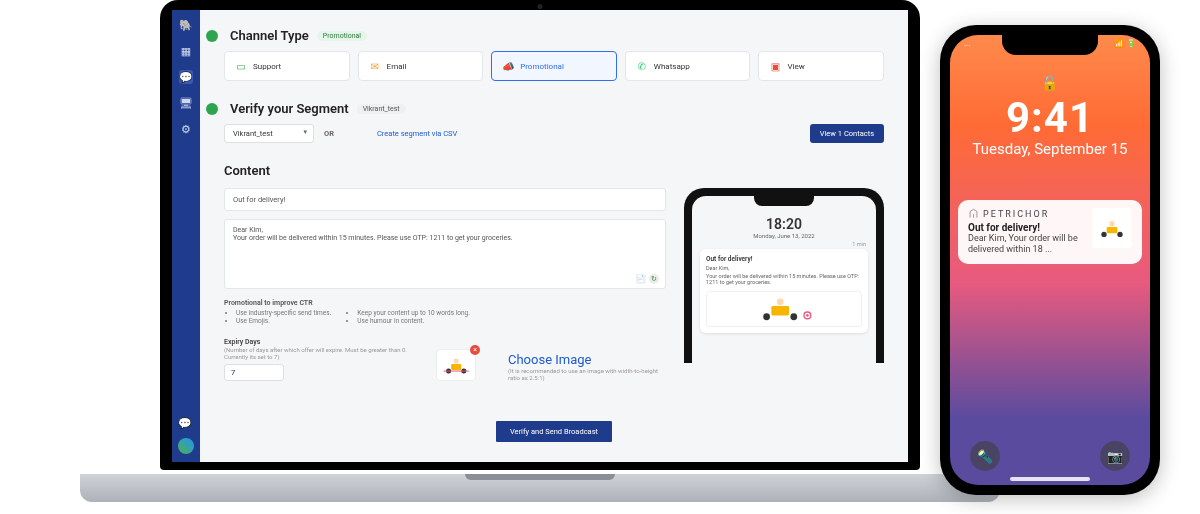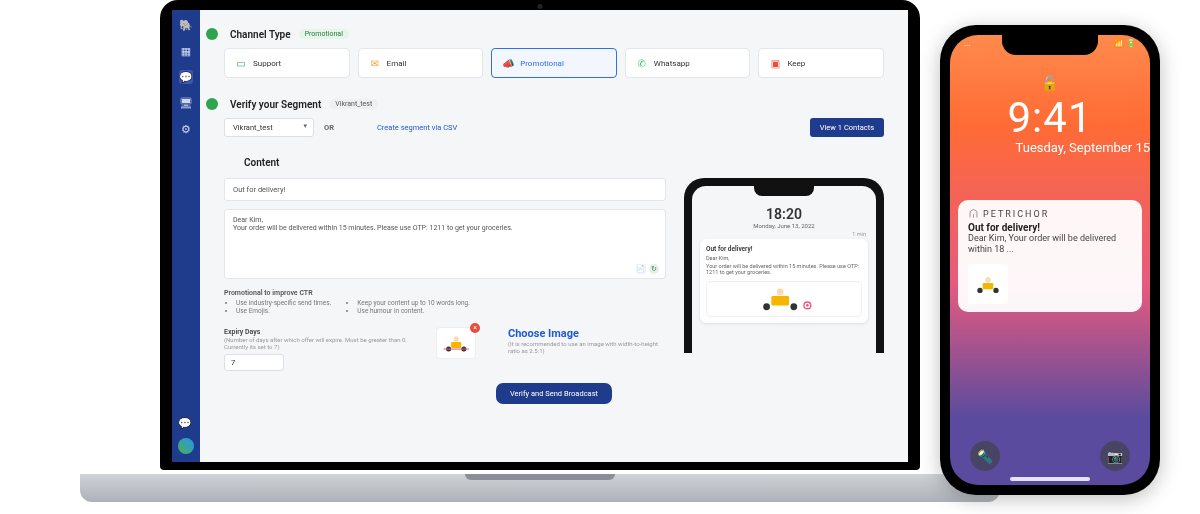--- a/index.html
+++ b/index.html
@@ -17,21 +17,21 @@
   .sidebar { width: 28px; background: #1f3b8c; display: flex; flex-direction: column; align-items: center; padding-top: 8px; gap: 12px; }
   .sidebar .ico { width: 14px; height: 14px; display: flex; align-items: center; justify-content: center; color: #cfd8f3; font-size: 11px; }
   .sidebar .ico.active { background: #3b58b8; border-radius: 3px; padding: 2px; }
   .sidebar-bottom { margin-top: auto; margin-bottom: 8px; }
   .avatar { width: 16px; height: 16px; border-radius: 50%; background: linear-gradient(45deg,#4caf50,#2196f3); }
 
   
   .main { flex: 1; background: #f5f6f8; overflow-y: auto; padding: 18px 24px 12px; font-size: 8px; color: #333; }
   .section-row { display: flex; align-items: center; gap: 8px; margin-bottom: 8px; }
   .green-dot { width: 12px; height: 12px; background: #2ea44f; border-radius: 50%; margin-left: -18px; margin-right: 4px; }
-  .section-title { font-weight: 600; font-size: 10px; color: #222; text-align: center; }
+  .section-title { font-weight: 600; font-size: 13px; color: #222; text-align: center; }
   .pill { background: #e6f5ea; color: #2c7a3e; font-size: 7px; padding: 1px 6px; border-radius: 8px; }
   .pill-gray { background: #eef0f2; color: #555; font-size: 7px; padding: 1px 6px; border-radius: 8px; }
 
   .channel-row { display: flex; gap: 8px; margin: 8px 0 20px; }
   .channel-card { flex: 1; background: #fff; border: 1px solid #e3e6ea; border-radius: 4px; padding: 8px 10px; display: flex; align-items: center; gap: 6px; cursor: pointer; font-size: 8px; }
   .channel-card.active { border-color: #2f6fed; background: #f2f7ff; color: #2f6fed; }
   .ch-ico { width: 12px; height: 12px; display: flex; align-items: center; justify-content: center; font-size: 10px; }
 
   .segment-row { display: flex; align-items: center; gap: 10px; margin-bottom: 20px; }
   .select { background: #fff; border: 1px solid #dcdfe4; border-radius: 3px; padding: 4px 20px 4px 8px; font-size: 7.5px; position: relative; min-width: 90px; }
@@ -46,58 +46,58 @@
   .textarea { background: #fff; border: 1px solid #e3e6ea; border-radius: 3px; padding: 6px 8px; font-size: 7px; color: #555; min-height: 70px; position: relative; }
   .textarea .editor-icons { position: absolute; bottom: 4px; right: 6px; display: flex; gap: 3px; }
   .ed-ico { width: 10px; height: 10px; background: #e8ede8; border-radius: 50%; display: flex; align-items: center; justify-content: center; font-size: 7px; color: #2c7a3e; }
   .ed-ico.doc { background: #eef3fb; color: #1f3b8c; border-radius: 2px; }
 
   .suggestions { margin-top: 10px; font-size: 6.5px; color: #777; }
   .sugg-cols { display: flex; gap: 14px; margin-top: 2px; }
   .sugg-cols ul { list-style: disc; padding-left: 12px; }
   .sugg-heading { font-size: 7px; color: #555; font-weight: 600; }
 
-  .image-row { display: flex; gap: 12px; margin-top: 12px; align-items: flex-start; }
+  .image-row { display: flex; gap: 12px; margin-top: 12px; align-items: flex-end; }
   .expiry-col { flex: 0 0 200px; }
   .expiry-col label { font-size: 7px; color: #444; font-weight: 600; }
   .expiry-col .hint { font-size: 6px; color: #999; }
   .expiry-input { margin-top: 4px; width: 60px; background: #fff; border: 1px solid #dcdfe4; border-radius: 3px; padding: 3px 6px; font-size: 7.5px; }
   .thumb-col { flex: 0 0 60px; position: relative; }
   .thumb { width: 40px; height: 32px; background: linear-gradient(#fff,#fff); border: 1px solid #eee; border-radius: 4px; display: flex; align-items: center; justify-content: center; }
   .thumb-x { position: absolute; top: -4px; right: 16px; width: 10px; height: 10px; background: #e74c3c; color: #fff; border-radius: 50%; font-size: 7px; display: flex; align-items: center; justify-content: center; }
   .choose-col { flex: 1; }
-  .choose-col .title { color: #1f5ad1; font-size: 11px; font-weight: bold; }
+  .choose-col .title { color: #1f5ad1; font-size: 13px; }
   .choose-col .hint { font-size: 6px; color: #999; }
 
   
   .preview-phone { flex: 0 0 200px; margin-left: 10px; background: #111; border-radius: 20px 20px 0 0; padding: 8px 8px 0; height: 175px; overflow: hidden; }
   .preview-inner { background: #f5f6f8; border-radius: 14px 14px 0 0; height: 100%; padding: 6px 8px; overflow: hidden; position: relative; }
   .preview-notch { position: absolute; top: 0; left: 50%; transform: translateX(-50%); width: 60px; height: 10px; background: #111; border-radius: 0 0 8px 8px; }
   .preview-time { text-align: center; font-size: 14px; font-weight: 600; margin-top: 14px; }
   .preview-date { text-align: center; font-size: 6px; color: #666; }
   .preview-card { background: #fff; border-radius: 6px; padding: 6px; margin-top: 10px; box-shadow: 0 1px 3px rgba(0,0,0,0.1); position: relative; }
   .pv-time { position: absolute; top: -8px; right: 2px; font-size: 5.5px; color: #999; }
   .pv-title { font-size: 6.5px; font-weight: 600; }
   .pv-body { font-size: 5.5px; color: #666; margin-top: 2px; }
   .pv-img { margin-top: 6px; width: 100%; height: 36px; background: #fff; border: 1px solid #f0f0f0; border-radius: 4px; display: flex; align-items: center; justify-content: center; }
 
   .schedule-row { display: flex; align-items: center; gap: 8px; margin-top: 18px; }
   .submit-row { display: flex; justify-content: center; margin-top: 12px; }
-  .btn-submit { background: #1f3b8c; color: #fff; font-size: 7.5px; padding: 6px 14px; border-radius: 7px; cursor: pointer; }
+  .btn-submit { background: #1f3b8c; color: #fff; font-size: 7.5px; padding: 6px 14px; border-radius: 1px; cursor: pointer; margin-top: 28px; }
 
   
   .iphone { position: absolute; right: 40px; top: 25px; width: 220px; height: 470px; background: #000; border-radius: 36px; padding: 10px; box-shadow: 0 4px 20px rgba(0,0,0,0.25); }
   .iphone-inner { width: 100%; height: 100%; border-radius: 28px; overflow: hidden; position: relative; background: linear-gradient(180deg, #ff8a4c 0%, #ff6b35 20%, #e85a7f 55%, #5b4b9e 85%); }
   .iphone-notch { position: absolute; top: 0; left: 50%; transform: translateX(-50%); width: 96px; height: 20px; background: #000; border-radius: 0 0 14px 14px; z-index: 5; }
   .iphone-status { position: absolute; top: 4px; width: 100%; display: flex; justify-content: space-between; padding: 0 14px; font-size: 8px; color: #fff; z-index: 4; }
   .lock-area { position: absolute; top: 40px; width: 100%; text-align: center; color: #fff; }
   .lock-ico { font-size: 14px; }
-  .lock-time { font-size: 42px; font-weight: 400; letter-spacing: 1px; margin-top: 2px; }
-  .lock-date { font-size: 13px; margin-top: -2px; text-align: right; }
-  .notif { position: absolute; top: 165px; left: 8px; right: 8px; background: rgba(255,255,255,0.95); border-radius: 10px; padding: 8px 10px; display: flex; gap: 8px; flex-direction: column; }
+  .lock-time { font-size: 42px; font-weight: 700; letter-spacing: 1px; margin-top: 2px; }
+  .lock-date { font-size: 15px; margin-top: -2px; }
+  .notif { position: absolute; top: 165px; left: 8px; right: 8px; background: rgba(255,255,255,0.95); border-radius: 10px; padding: 8px 10px; display: flex; gap: 8px; }
   .notif-text { flex: 1; }
   .notif-app { font-size: 9px; letter-spacing: 2px; color: #444; text-transform: uppercase; display: flex; align-items: center; gap: 4px; }
   .notif-app-ico { width: 11px; height: 11px; filter: grayscale(1); opacity: .7; }
   .notif-title { font-size: 10px; font-weight: 700; color: #222; margin-top: 3px; }
   .notif-body { font-size: 9px; color: #444; line-height: 1.25; }
   .notif-img { width: 40px; height: 40px; background: #fff; border-radius: 4px; display: flex; align-items: center; justify-content: center; flex-shrink: 0; }
   .ip-bottom { position: absolute; bottom: 14px; width: 100%; display: flex; justify-content: space-between; padding: 0 20px; }
   .ip-btn { width: 30px; height: 30px; border-radius: 50%; background: rgba(65,65,75,0.7); color: #fff; display: flex; align-items: center; justify-content: center; font-size: 13px; }
   .ip-home { position: absolute; bottom: 4px; left: 50%; transform: translateX(-50%); width: 80px; height: 4px; background: rgba(255,255,255,0.85); border-radius: 3px; }
 
@@ -143,37 +143,37 @@
           <div class="channel-card active">
               <span class="ch-ico" style="color:#2f6fed">📣</span>
               <span>Promotional</span>
             </div>
           <div class="channel-card">
               <span class="ch-ico" style="color:#25d366">✆</span>
               <span>Whatsapp</span>
             </div>
           <div class="channel-card">
               <span class="ch-ico" style="color:#e74c3c">▣</span>
-              <span>Keep</span>
+              <span>View</span>
             </div>
         </div>
 
         <div class="section-row">
           <span class="green-dot"></span>
           <span class="section-title">Verify your Segment</span>
           <span class="pill-gray">Vikrant_test</span>
         </div>
         <div class="segment-row">
           <div class="select">Vikrant_test</div>
           <span class="or">OR</span>
           <span class="link">Create segment via CSV</span>
           <span class="btn-primary">View 1 Contacts</span>
         </div>
 
-        <div class="section-row" style="margin-bottom:10px;margin-left:20px;">
+        <div class="section-row" style="margin-bottom:10px;">
           <span class="section-title">Content</span>
         </div>
 
         <div class="content-area-wrap">
           <div class="editor-col">
             <div class="content-box">Out for delivery!</div>
             <div class="textarea">
               <div>Dear Kim,</div>
               <div>Your order will be delivered within 15 minutes. Please use OTP: 1211 to get your groceries.</div>
               <div class="editor-icons">

